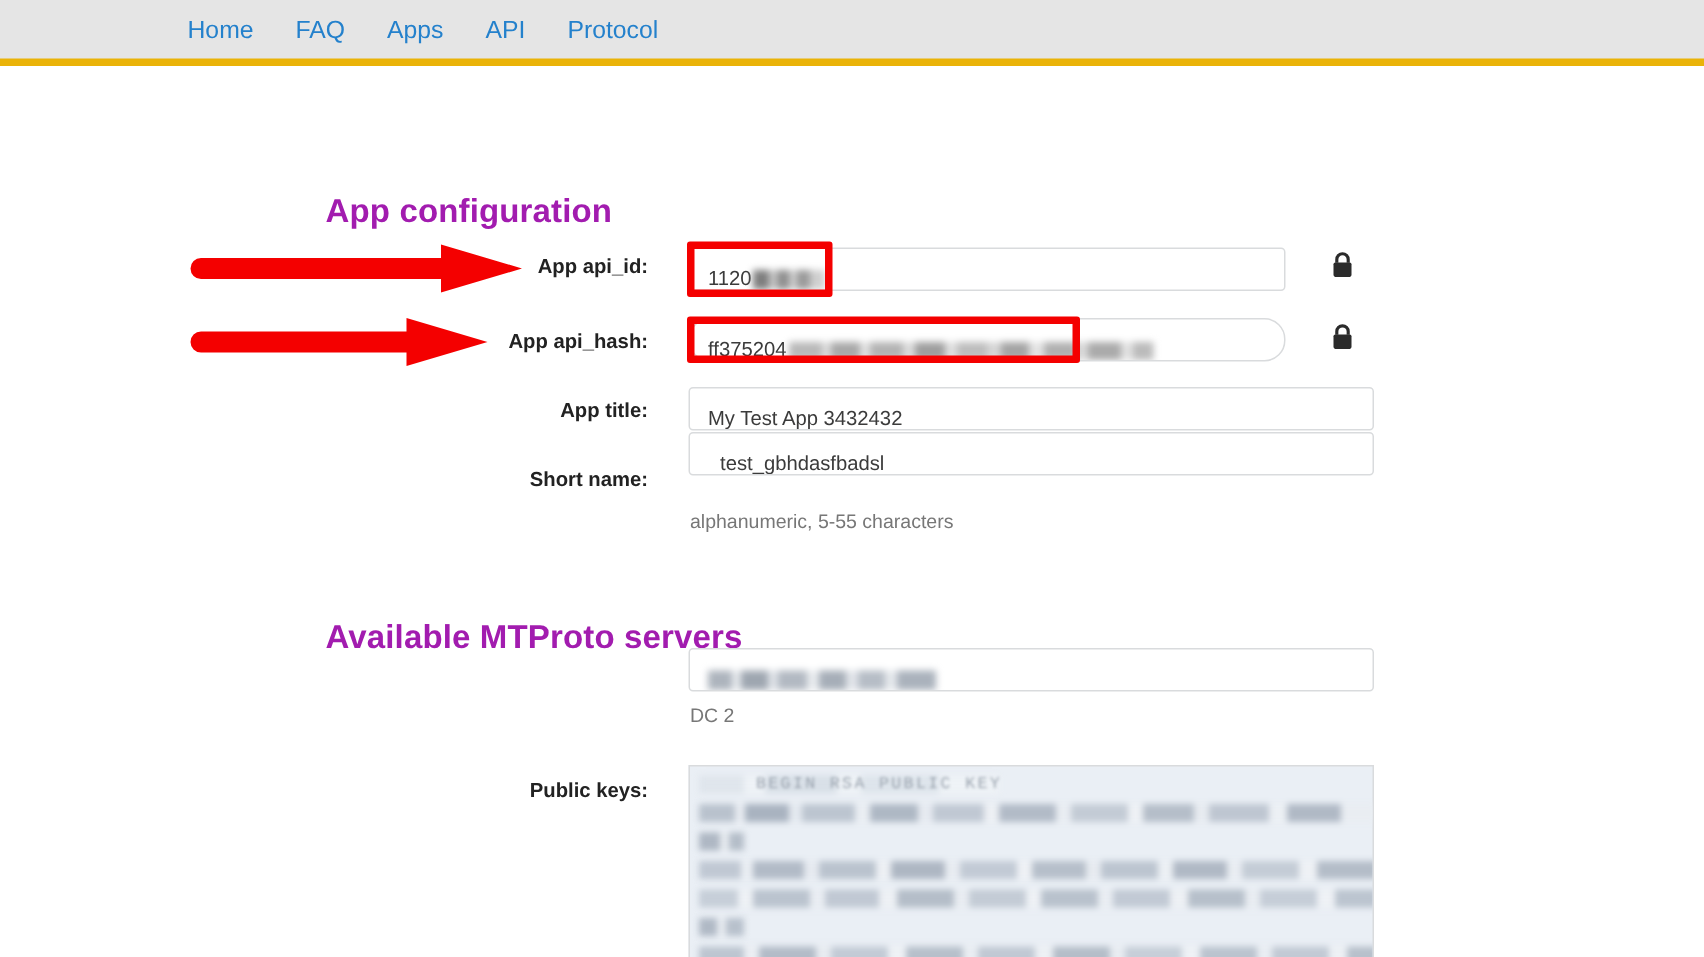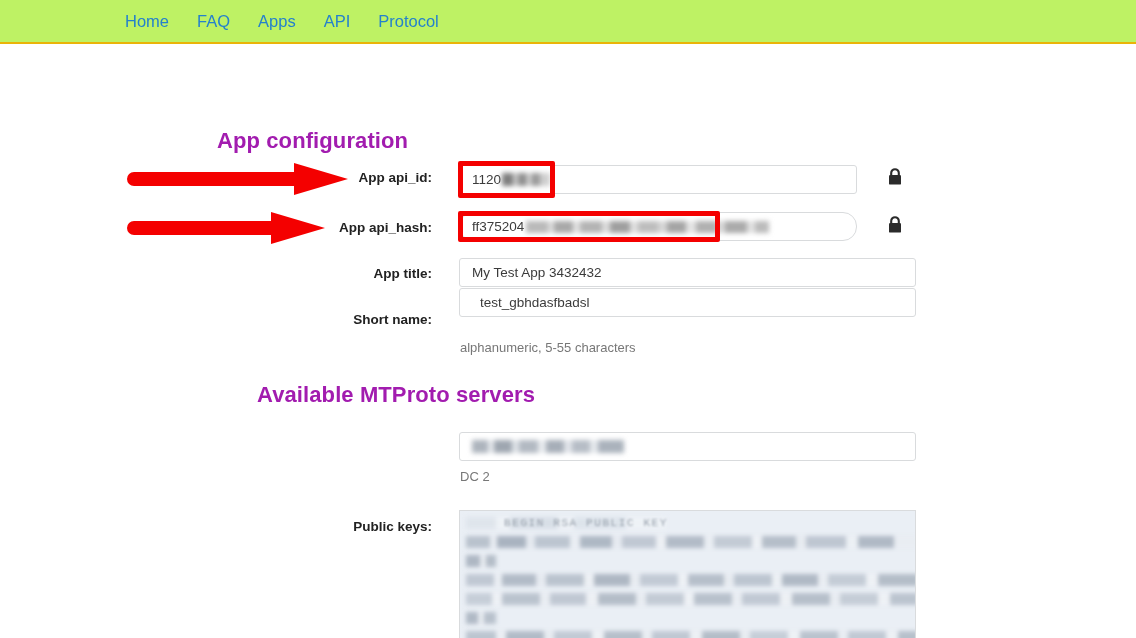--- a/index.html
+++ b/index.html
@@ -11,22 +11,22 @@
     height: 638px;
     background: #ffffff;
     font-family: "Liberation Sans", sans-serif;
     overflow: hidden;
     position: relative;
   }
 
   
   #topnav {
     height: 44px;
-    border-bottom: 2px solid #eab308;
-    background: #bef264;
+    border-bottom: 5px solid #eab308;
+    background: #e5e5e5;
     display: flex;
     align-items: center;
     box-sizing: border-box;
     text-align: right;
   }
   #topnav .navlist {
     display: flex;
     align-items: center;
     margin-left: 111px;
     gap: 0px;
@@ -48,21 +48,21 @@
   }
 
   .section-title {
     position: absolute;
     font-size: 22px;
     font-weight: bold;
     color: #a21caf;
     letter-spacing: 0.1px;
   }
   #title-app-config { left: 217px; top: 84px; }
-  #title-mtproto    { left: 217px; top: 338px; margin-left: 40px; }
+  #title-mtproto    { left: 217px; top: 368px; }
 
   .flabel {
     position: absolute;
     width: 240px;
     text-align: right;
     font-size: 13.5px;
     font-weight: bold;
     color: #222222;
     left: 192px;
   }
@@ -71,21 +71,21 @@
     position: absolute;
     left: 459px;
     box-sizing: border-box;
     border: 1px solid #d9dbdd;
     border-radius: 3px;
     background: #ffffff;
     font-size: 13.5px;
     color: #3b3b3b;
     padding: 0 12px;
     display: flex;
-    align-items: center;
+    align-items: flex-end;
     height: 29px;
     overflow: hidden;
     white-space: nowrap;
   }
 
   .fhint {
     position: absolute;
     left: 460px;
     font-size: 13px;
     color: #777777;

